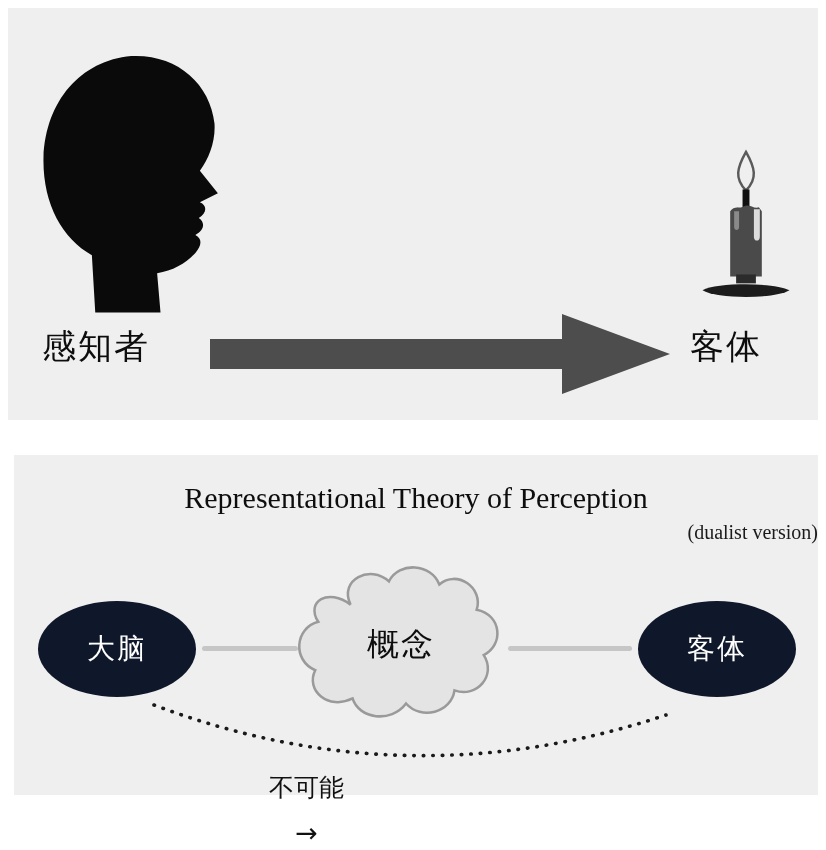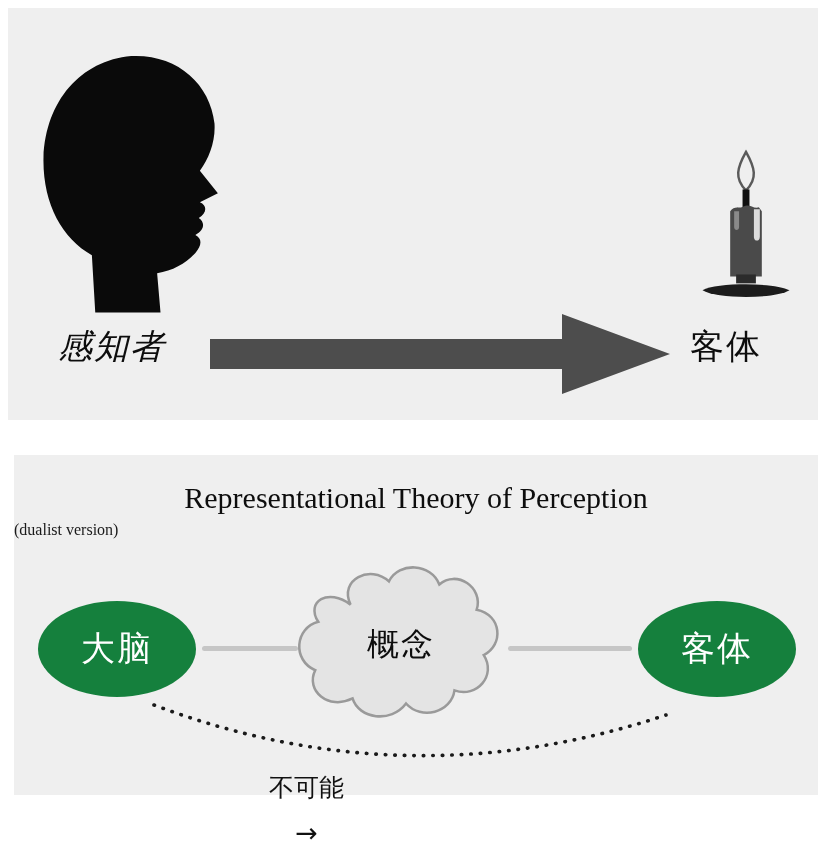--- a/index.html
+++ b/index.html
@@ -12,38 +12,38 @@
     color: #111;
   }
   .panel { position: absolute; background: #efefef; }
   #panel-top    { left: 8px;  top: 8px;   width: 810px; height: 412px; }
   #panel-bottom { left: 14px; top: 455px; width: 804px; height: 340px; }
 
   
   .head-svg   { position: absolute; left: 22px;  top: 38px;  width: 225px; height: 272px; }
   .candle-svg { position: absolute; left: 688px; top: 138px; width: 100px; height: 168px; }
   .cn-label   { position: absolute; font-size: 34px; letter-spacing: 2px; color: #0d0d0d; }
-  #perceiver-label { left: 50px;  top: 316px; font-style: italic; }
+  #perceiver-label { left: 34px;  top: 316px; }
   #object-label-top{ left: 682px; top: 316px; }
   .big-arrow-svg { position: absolute; left: 202px; top: 300px; width: 462px; height: 92px; }
 
   
   .panel-title {
     position: absolute; left: 0; top: 26px; width: 100%;
     text-align: center; font-size: 30px; color: #0d0d0d;
   }
   .panel-subtitle {
     position: absolute; left: 0; top: 66px; width: 100%;
-    text-align: left; font-size: 16px; color: #1a1a1a;
+    text-align: right; font-size: 20px; color: #1a1a1a;
   }
   .node-ellipse {
     position: absolute; width: 158px; height: 96px; border-radius: 50%;
-    background: #15803d;
+    background: #0f172a;
     display: flex; align-items: center; justify-content: center;
-    color: #ffffff; font-size: 34px; letter-spacing: 2px;
+    color: #ffffff; font-size: 28px; letter-spacing: 2px;
   }
   #brain-node  { left: 24px;  top: 146px; }
   #object-node { left: 624px; top: 146px; }
 
   .cloud-svg  { position: absolute; left: 276px; top: 104px; width: 222px; height: 172px; }
   .cloud-text {
     position: absolute; left: 276px; top: 104px; width: 222px; height: 172px;
     display: flex; align-items: center; justify-content: center;
     font-size: 32px; letter-spacing: 2px; color: #0d0d0d;
   }

